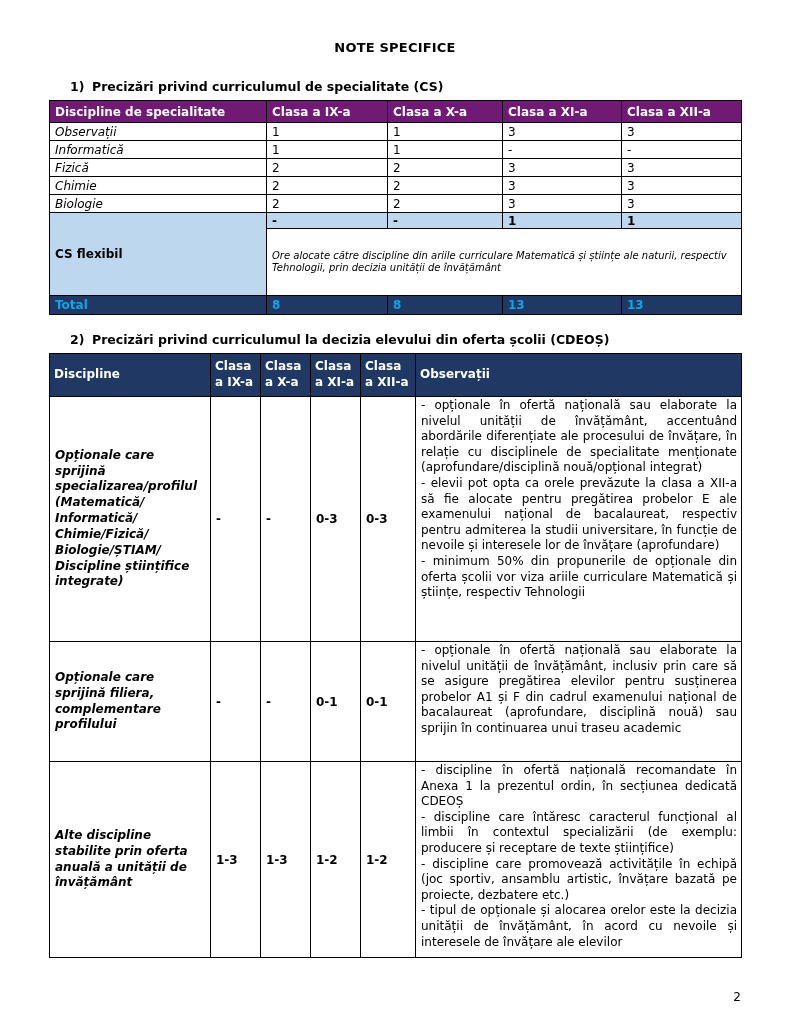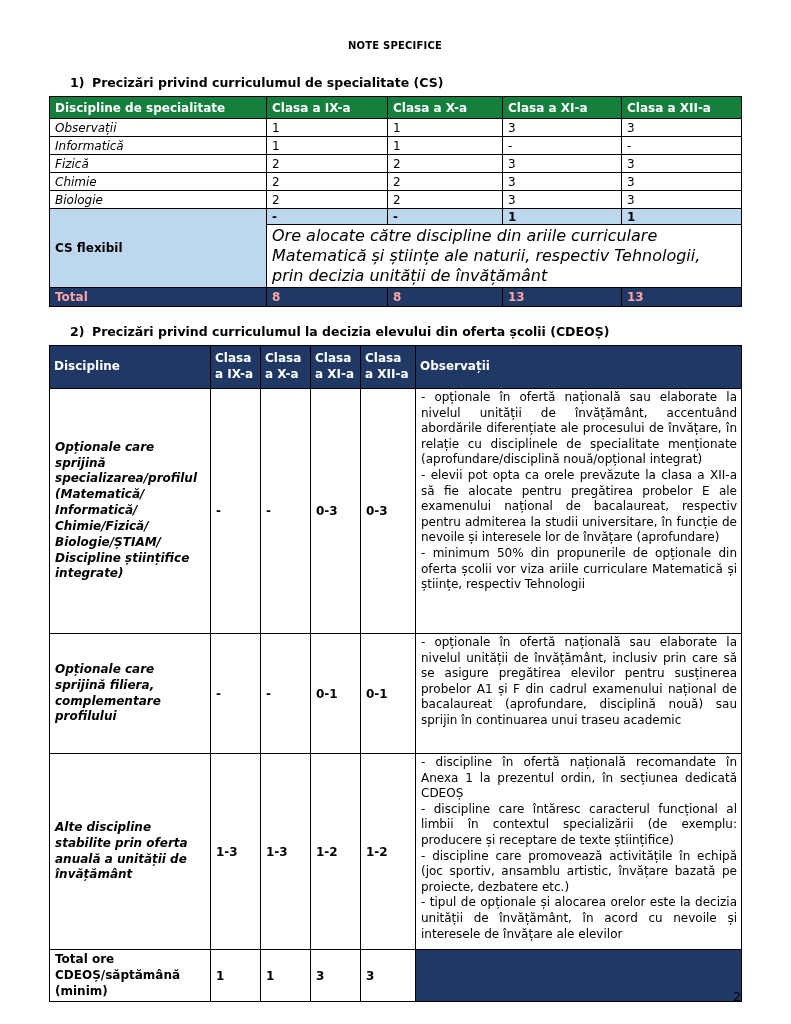--- a/index.html
+++ b/index.html
@@ -9,21 +9,21 @@
     height: 1024px;
     background: #ffffff;
     font-family: "DejaVu Sans", "Liberation Sans", sans-serif;
     color: #000;
     overflow: hidden;
   }
   .content { padding: 40px 50px 0 49px; }
   .doc-title {
     text-align: center;
     font-weight: bold;
-    font-size: 10px;
+    font-size: 13px;
     letter-spacing: .2px;
     margin-bottom: 24px;
   }
   .section-heading {
     font-size: 12.5px;
     font-weight: bold;
     margin: 16px 0 6px 21px;
   }
   .section-heading .num { display: inline-block; width: 22px; }
 
@@ -31,27 +31,27 @@
   td, th {
     border: 1px solid #000;
     font-size: 12px;
     padding: 0 5px;
     vertical-align: middle;
     overflow: hidden;
     text-align: left;
   }
 
   
-  .t1 th { background: #15803d; color: #fff; font-weight: bold; height: 21px; }
+  .t1 th { background: #701a75; color: #fff; font-weight: bold; height: 21px; }
   .t1 td { height: 17px; }
   .t1 .disc { font-style: italic; }
   .t1 .flexvals td { background: #bdd7ee; font-weight: bold; height: 15px; }
   .t1 .cs-label { background: #bdd7ee; font-weight: bold; }
-  .t1 .cs-note { font-style: italic; height: 32px; line-height: 1.25; padding: 1px 5px; font-size: 16px; }
-  .t1 .total td { background: #1f3864; color: #fca5a5; font-weight: bold; height: 18px; }
+  .t1 .cs-note { font-style: italic; height: 32px; line-height: 1.25; padding: 17px 5px; font-size: 10px; }
+  .t1 .total td { background: #1f3864; color: #0ea5e9; font-weight: bold; height: 18px; }
 
   
   .t2 { margin-top: 17px; }
   .t2 th {
     background: #1f3864; color: #fff; font-weight: bold;
     height: 42px; line-height: 1.3; padding: 0 4px; vertical-align: middle;
   }
   .t2 .name { font-weight: bold; font-style: italic; line-height: 1.32; padding: 2px 4px 2px 5px; }
   .t2 .val { font-weight: bold; }
   .t2 .obs { vertical-align: top; text-align: justify; line-height: 1.3; padding: 1px 4px 2px 5px; margin-left: 38px; }
@@ -202,27 +202,19 @@
           <td class="val">1-3</td>
           <td class="val">1-2</td>
           <td class="val">1-2</td>
           <td class="obs">
             <div>- discipline în ofertă națională recomandate în Anexa 1 la prezentul ordin, în secțiunea dedicată CDEOȘ</div>
             <div>- discipline care întăresc caracterul funcțional al limbii în contextul specializării (de exemplu: producere și receptare de texte științifice)</div>
             <div>- discipline care promovează activitățile în echipă (joc sportiv, ansamblu artistic, învățare bazată pe proiecte, dezbatere etc.)</div>
             <div>- tipul de opționale și alocarea orelor este la decizia unității de învățământ, în acord cu nevoile și interesele de învățare ale elevilor</div>
           </td>
         </tr>
-        <tr class="r4">
-          <td class="total-label">Total ore CDEOȘ/săptămână (minim)</td>
-          <td class="val">1</td>
-          <td class="val">1</td>
-          <td class="val">3</td>
-          <td class="val">3</td>
-          <td class="navy-fill"></td>
-        </tr>
       </tbody>
     </table>
 
   </div>
 
   <div class="page-number">2</div>
 </div>
 
 </body></html>

